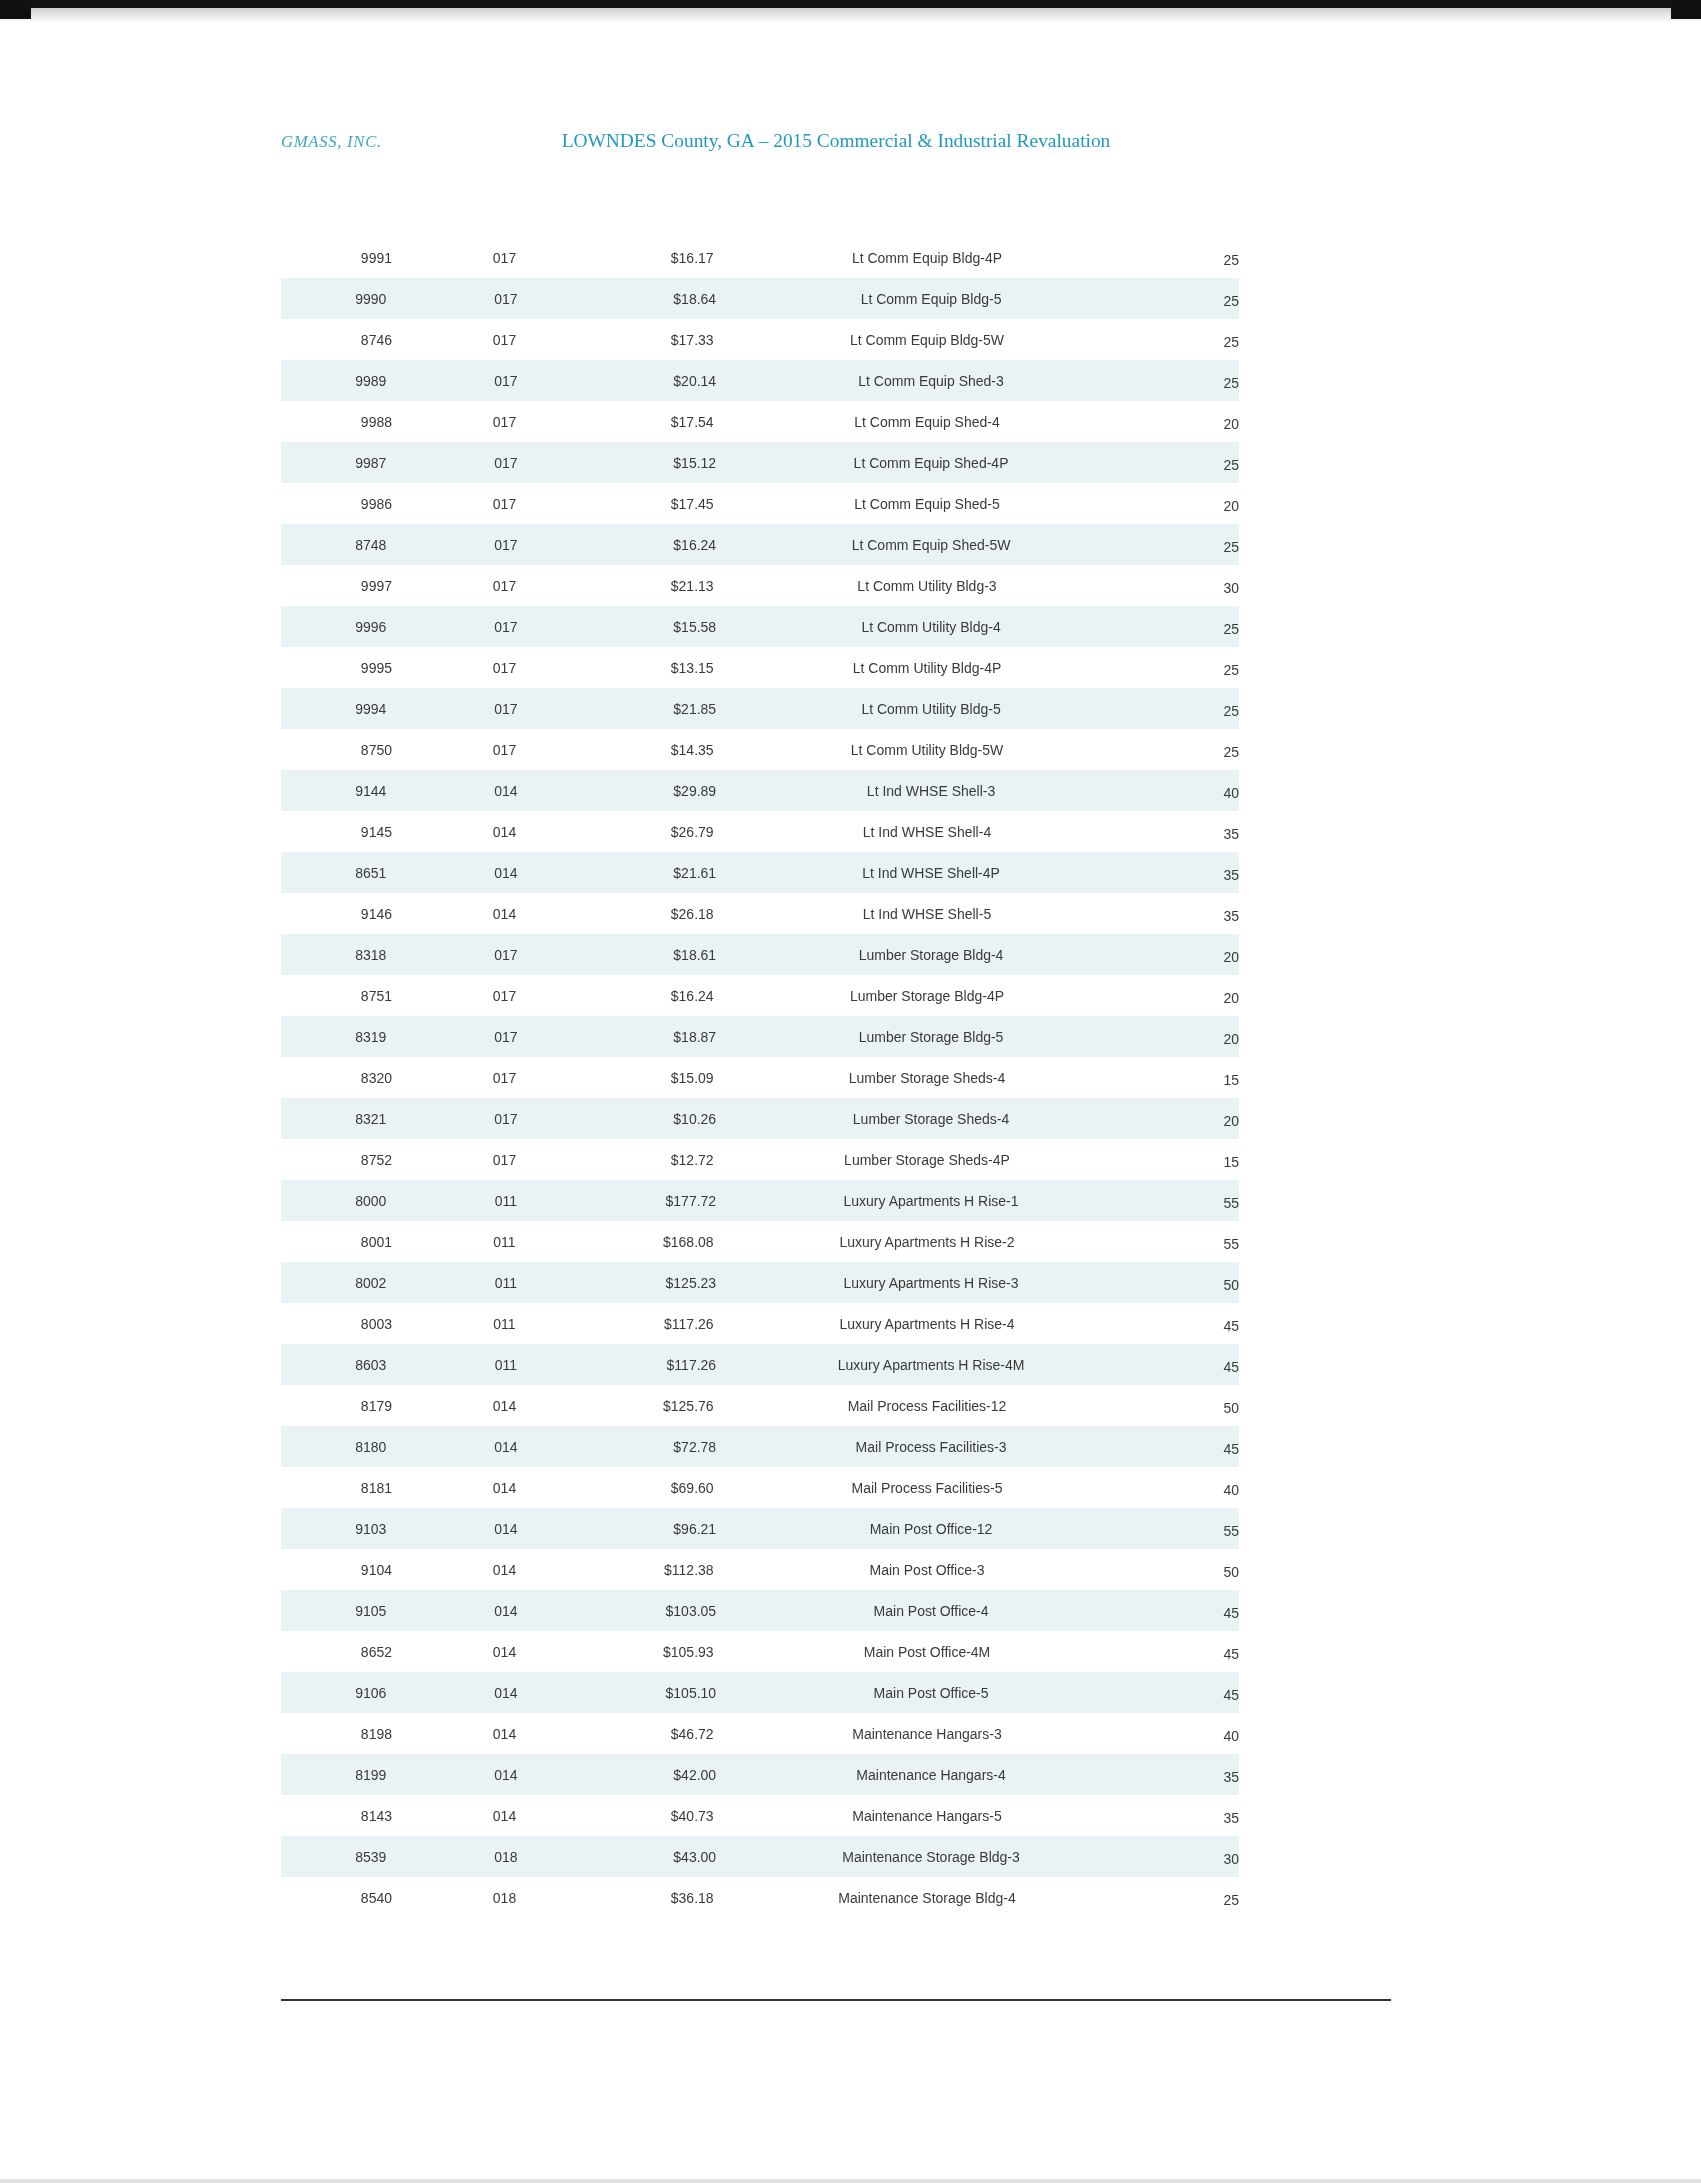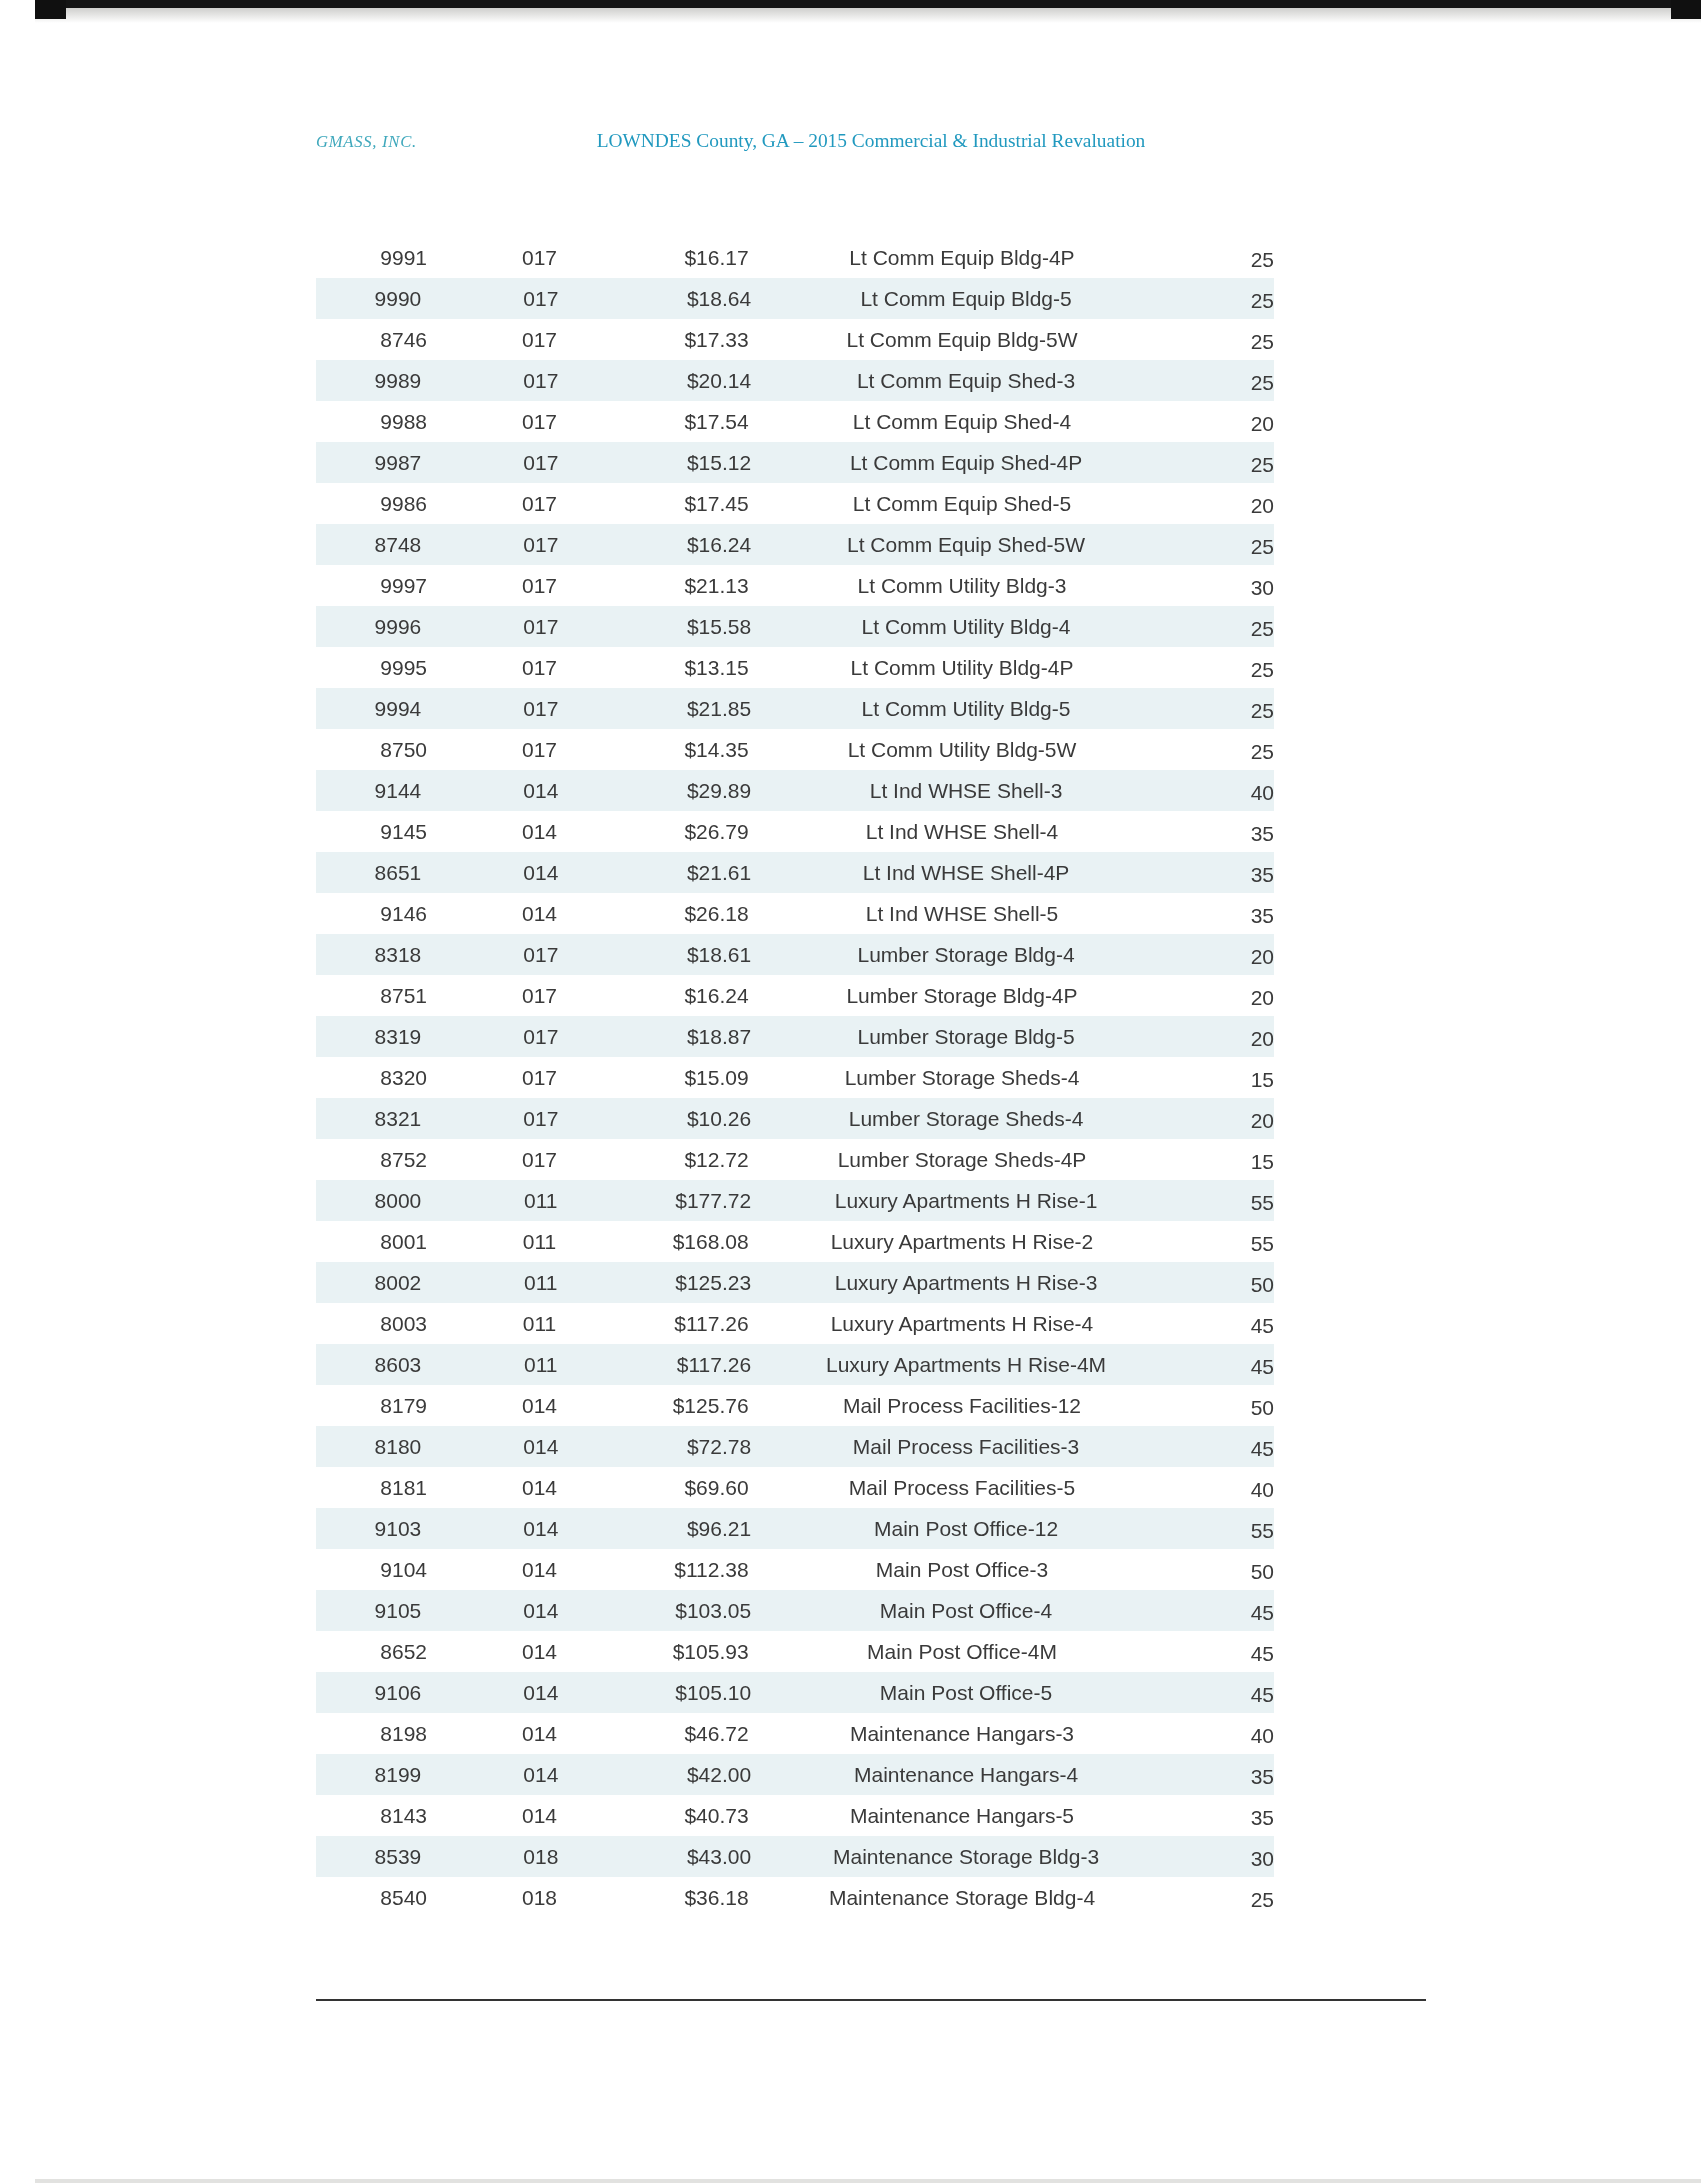--- a/index.html
+++ b/index.html
@@ -9,21 +9,21 @@
     --ink:#3a3a3a;
   }
   *{margin:0;padding:0;box-sizing:border-box;}
   html,body{width:1702px;height:2183px;}
   body{
     background:#ffffff;
     font-family:"Liberation Sans", sans-serif;
     position:relative;
     overflow:hidden;
   }
-  .page{position:absolute;inset:0;background:#ffffff;margin-left:35px;}
+  .page{position:absolute;inset:0;background:#ffffff;}
 
   
   .scan-top{position:absolute;top:0;left:0;width:100%;height:8px;background:#141414;}
   .scan-top-fade{position:absolute;top:8px;left:0;width:100%;height:14.7px;
     background:linear-gradient(#cfcfcd,#ffffff);}
   .scan-corner-left{position:absolute;top:0;left:0;width:31px;height:19px;background:#101010;}
   .scan-corner-right{position:absolute;top:0;right:0;width:31px;height:19px;background:#101010;}
   .scan-bottom{position:absolute;bottom:0;left:0;width:100%;height:4px;background:#e2e2e0;}
 
   
@@ -40,21 +40,21 @@
     font-weight:normal;font-size:19.4px;color:var(--accent);
   }
 
   
   .table{
     position:absolute;top:237px;left:281px;width:958px;
   }
   .row{
     display:flex;align-items:center;
     height:41px;
-    font-size:21px;color:var(--ink);
+    font-size:14px;color:var(--ink);
   }
   .row.shaded{background:var(--row-shade);gap:12px;}
   .cell{display:block;}
   .c-code{width:127px;text-align:right;padding-right:16px;}
   .c-class{width:193px;text-align:center;}
   .c-rate{width:122px;text-align:right;padding-right:9.4px;}
   .c-desc{width:408px;text-align:center;}
   .c-life{width:108px;text-align:right;padding-top:4px;}
 
   

